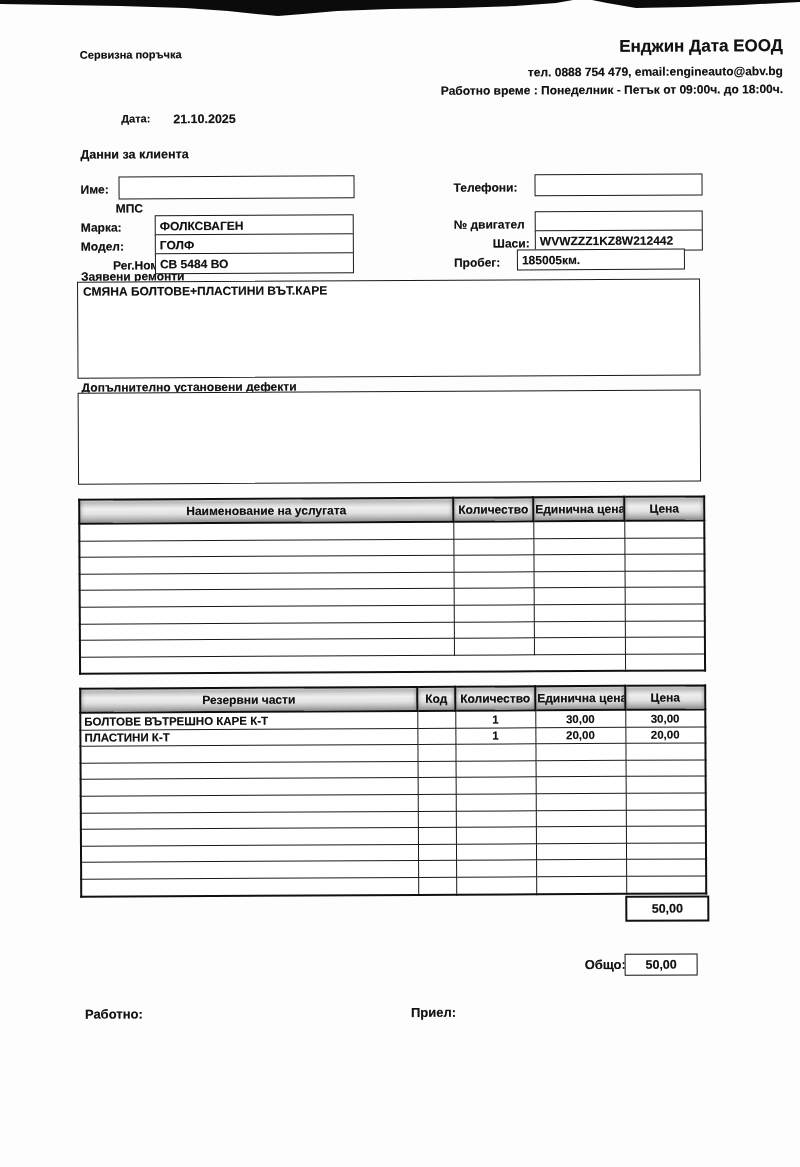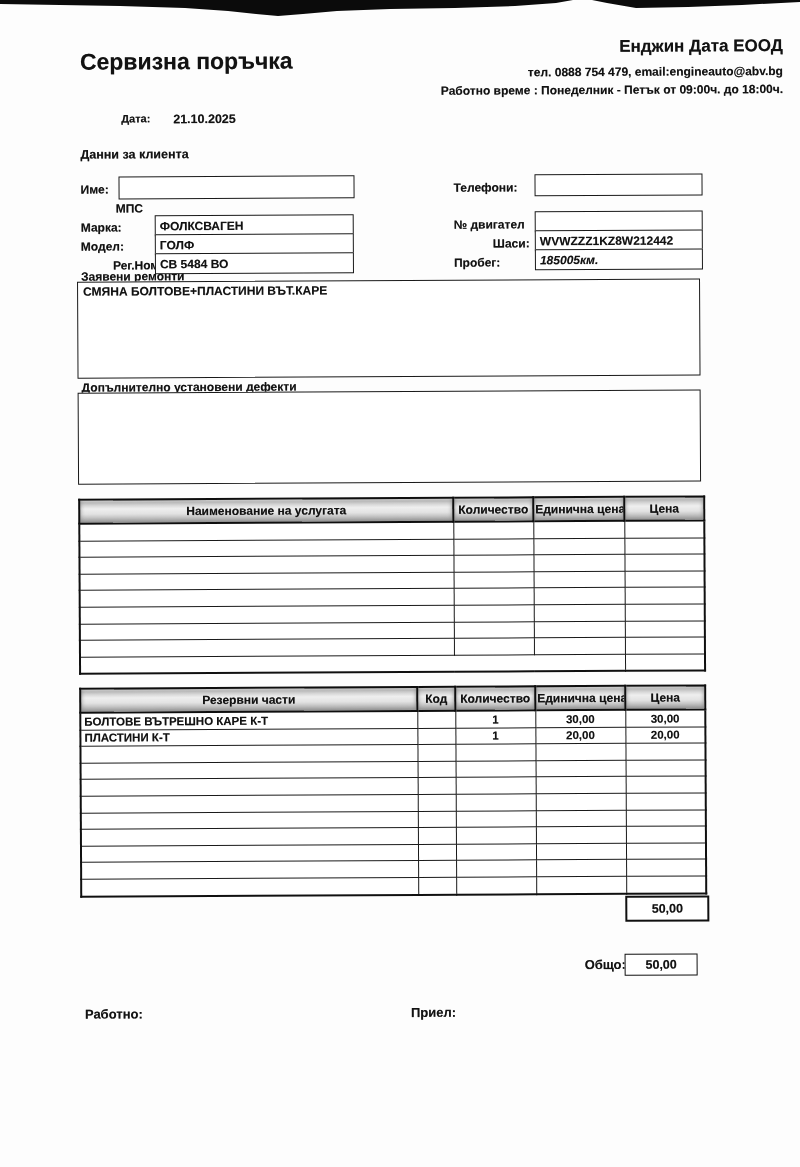--- a/index.html
+++ b/index.html
@@ -5,21 +5,21 @@
   html,body{margin:0;padding:0;background:#e9e9e9;}
   .page{
     position:relative;width:800px;height:1167px;margin:0 auto;
     background:#fdfdfd;overflow:hidden;
     font-family:"Liberation Sans",sans-serif;color:#121212;
   }
   .sheet{position:absolute;inset:0;transform:rotate(-0.3deg);transform-origin:50% 40%;}
   .scan-edge{position:absolute;top:0;left:0;z-index:5;}
   .lbl{position:absolute;font-weight:bold;font-size:12px;white-space:nowrap;
        text-shadow:0.2px 0.2px 0.4px rgba(0,0,0,.45);}
-  .big{font-size:23px;}
+  .big{font-size:11px;}
   .med{font-size:13px;}
   .val-box{
     position:absolute;border:1.6px solid #1a1a1a;background:#fff;
     font-size:12px;font-weight:600;padding:0 4px;display:flex;align-items:center;
     white-space:nowrap;overflow:hidden;text-shadow:0.2px 0.2px 0.3px rgba(0,0,0,.4);
   }
   .area-box{
     position:absolute;border:1.7px solid #1a1a1a;background:#fff;
     font-size:12px;font-weight:600;padding:2px 5px;
     text-shadow:0.2px 0.2px 0.3px rgba(0,0,0,.4);
@@ -88,21 +88,21 @@
     <div class="lbl" style="left:82px;top:238px;">Модел:</div>
     <div class="val-box" style="left:156px;top:233px;width:189px;height:19px;">ГОЛФ</div>
 
     <div class="lbl" style="left:455px;top:237px;padding-left:39px;">Шаси:</div>
     <div class="val-box" style="left:536px;top:231px;width:158px;height:19px;">WVWZZZ1KZ8W212442</div>
 
     <div class="lbl" style="left:82px;top:257px;margin-left:32px;">Рег.Номер:</div>
     <div class="val-box" style="left:156px;top:252px;width:189px;height:19px;">СВ 5484 ВО</div>
 
     <div class="lbl" style="left:455px;top:256px;">Пробег:</div>
-    <div class="val-box" style="left:536px;top:250px;width:158px;height:19px;font-style:italic;">185005км.</div>
+    <div class="val-box" style="left:518px;top:250px;width:158px;height:19px;">185005км.</div>
 
     <div class="lbl" style="left:82px;top:268px;">Заявени ремонти</div>
     <div class="area-box" style="left:78px;top:280px;width:611px;height:91px;">СМЯНА БОЛТОВЕ+ПЛАСТИНИ ВЪТ.КАРЕ</div>
 
     <div class="lbl" style="left:82px;top:379px;">Допълнително установени дефекти</div>
     <div class="area-box" style="left:78px;top:391px;width:611px;height:86px;"></div>
 
     <table class="grid" style="left:78px;top:497px;width:625px;">
       <colgroup>
           <col style="width:374px">

